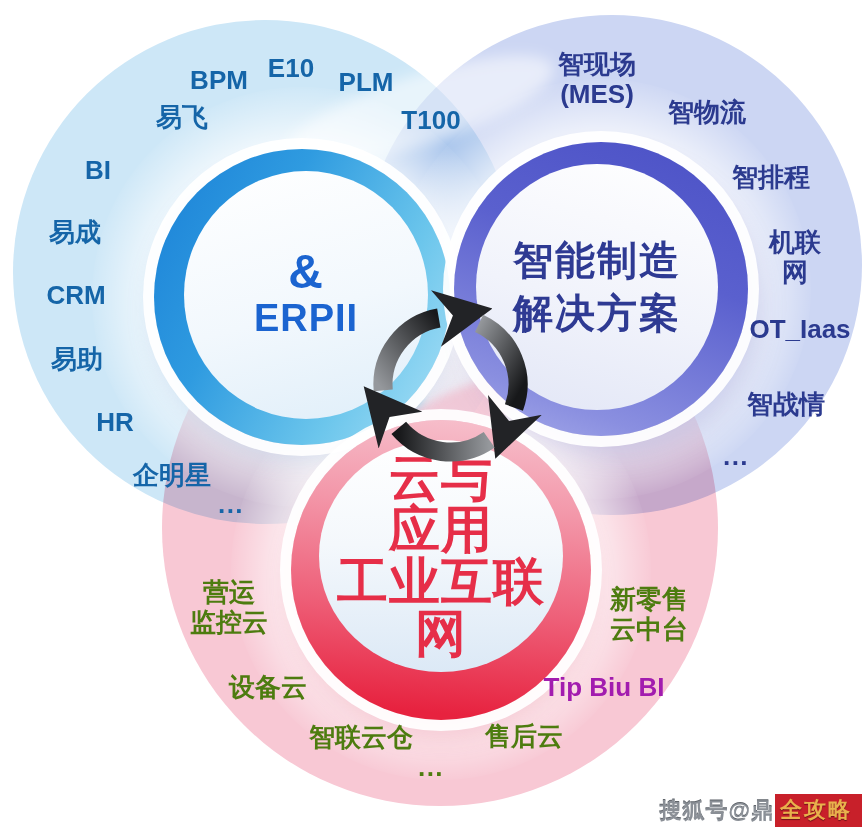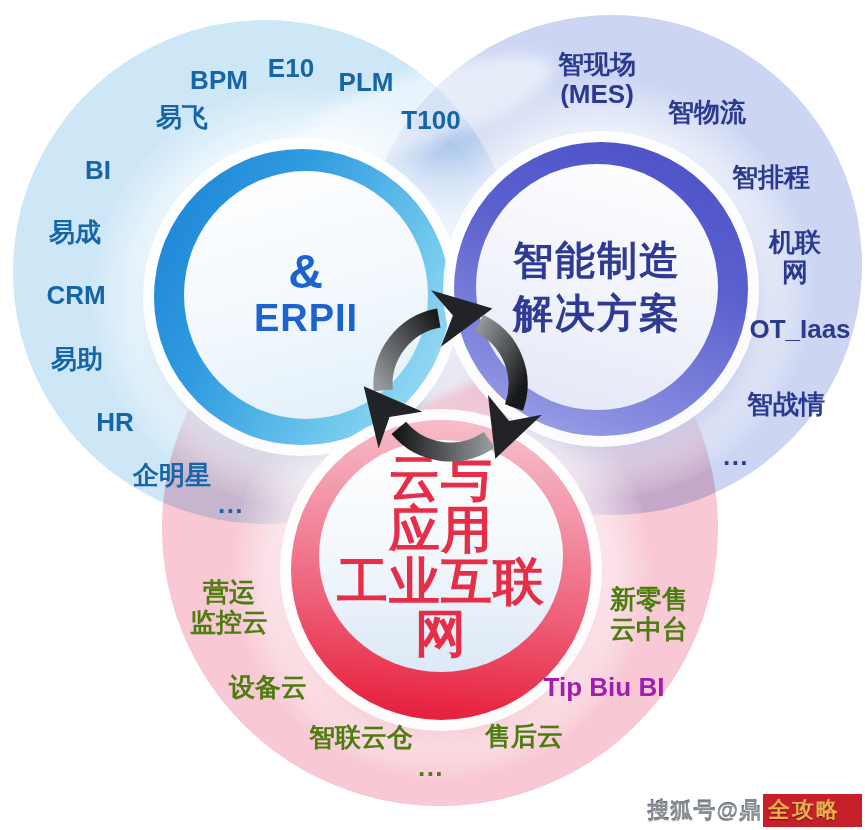--- a/index.html
+++ b/index.html
@@ -55,21 +55,21 @@
     white-space:pre-line;text-align:center;line-height:30px;z-index:20;}
   .lbl-erp{color:#1565a8;}
   .lbl-smart{color:#2b3a8f;}
   .lbl-cloud{color:#4d7c0f;}
   
   #cycle{position:absolute;left:338px;top:272px;width:225px;height:225px;z-index:30;}
   
   .wm{position:absolute;right:3px;bottom:3px;display:flex;align-items:center;
     font-weight:bold;font-size:22px;z-index:40;}
   .wm-prefix{color:#8a8f96;letter-spacing:1px;text-shadow:0 1px 0 #ffffff,0 -1px 0 #60656b;}
-  .wm-badge{background:#c8202a;color:#e9b14c;padding:1px 22px 2px 5px;margin-left:1px;
+  .wm-badge{background:#c8202a;color:#e9b14c;padding:1px 10px 2px 5px;margin-left:1px;
     letter-spacing:2px;text-shadow:0 1px 1px #70101a;}
 </style>
 </head>
 <body>
 
 <div class="stage">
 
   <div class="big" id="big-erp"></div>
   <div class="big" id="big-smart"></div>
   <div class="big" id="big-cloud"></div>

